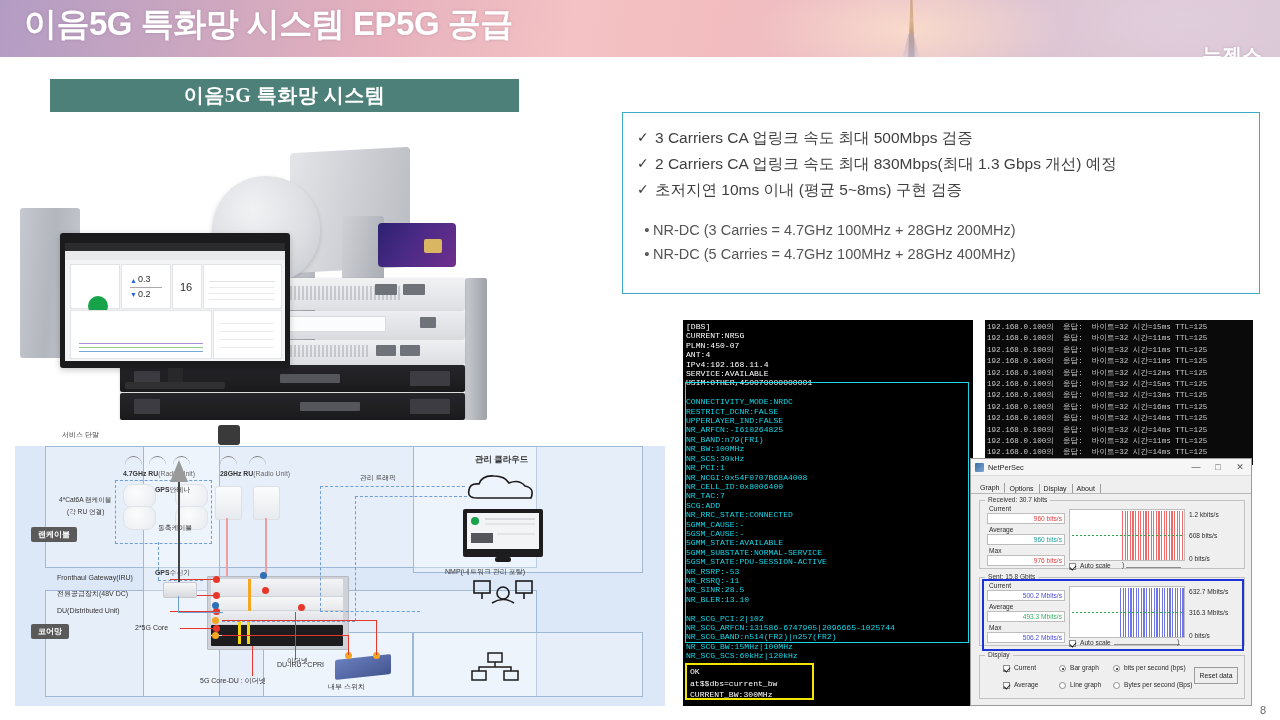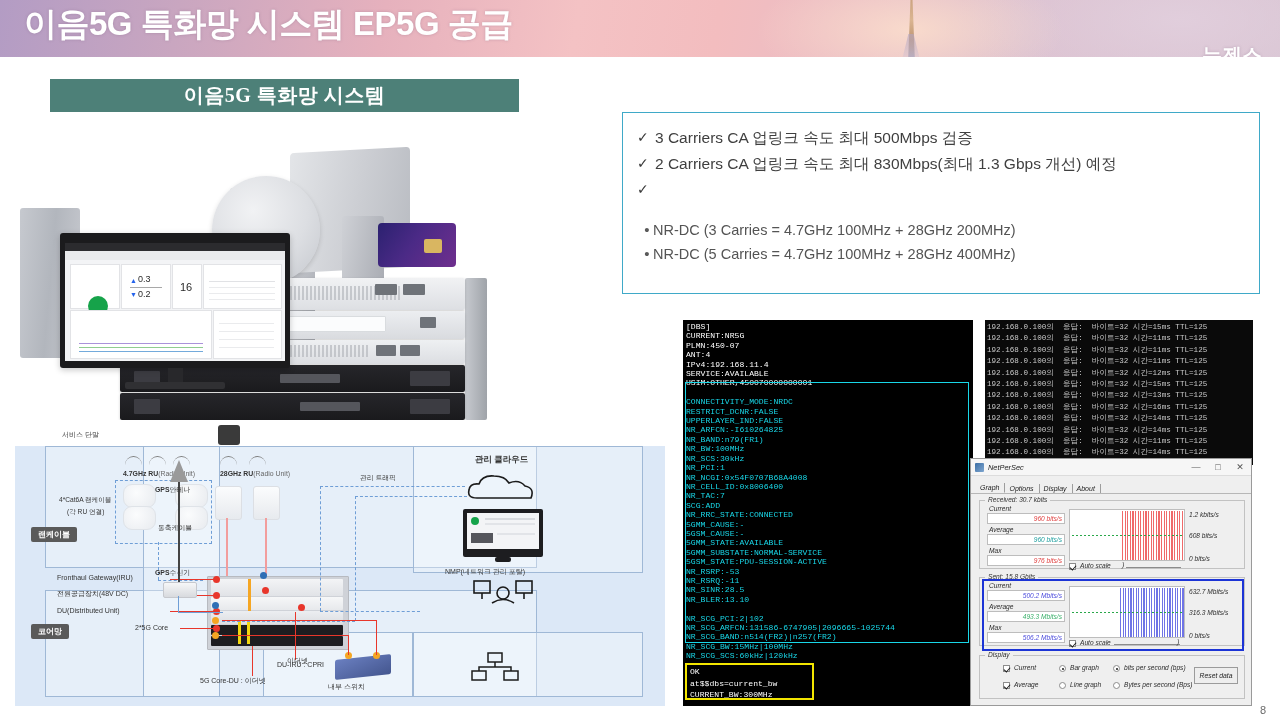--- a/index.html
+++ b/index.html
@@ -236,21 +236,21 @@
     font-size:7.6px;line-height:11.4px;color:#c9c9c9;
     padding:2px 0 0 2px;box-sizing:border-box;
   }
   .ping-line{white-space:pre;}
 
   
   .nps{
     position:absolute;left:970px;top:458px;width:282px;height:248px;
     background:#efefef;border:1px solid #9a9a9a;
     font-family:"Liberation Sans","DejaVu Sans",sans-serif;
-    font-size:7px;color:#1c1c1c;box-sizing:border-box;font-style:italic;
+    font-size:7px;color:#1c1c1c;box-sizing:border-box;
   }
   .nps-title{
     height:16px;display:flex;align-items:center;
     background:#f6f6f6;border-bottom:1px solid #dcdcdc;padding-left:4px;
   }
   .nps-ico{
     width:9px;height:9px;margin-right:4px;border-radius:1px;
     background:linear-gradient(135deg,#3a6ea5,#7fa6cf);
   }
   .nps-t{font-size:7.4px;color:#222;}
@@ -336,20 +336,21 @@
   <div class="ib-row">
     <div class="ib-check">✓</div>
     <div class="ib-text">3 Carriers  CA  업링크  속도  최대 500Mbps  검증</div>
   </div>
   <div class="ib-row">
     <div class="ib-check">✓</div>
     <div class="ib-text">2 Carriers CA 업링크 속도 최대 830Mbps(최대 1.3 Gbps 개선) 예정</div>
   </div>
   <div class="ib-row">
     <div class="ib-check">✓</div>
+    <div class="ib-text">초저지연 10ms 이내 (평균 5~8ms) 구현 검증</div>
   </div>
   <div class="ib-spacer"></div>
   <div class="ib-bullet-row">
     <div class="ib-dot">•</div>
     <div class="ib-btext">NR-DC (3 Carries = 4.7GHz 100MHz + 28GHz 200MHz)</div>
   </div>
   <div class="ib-bullet-row">
     <div class="ib-dot">•</div>
     <div class="ib-btext">NR-DC (5 Carries = 4.7GHz 100MHz + 28GHz 400MHz)</div>
   </div>

